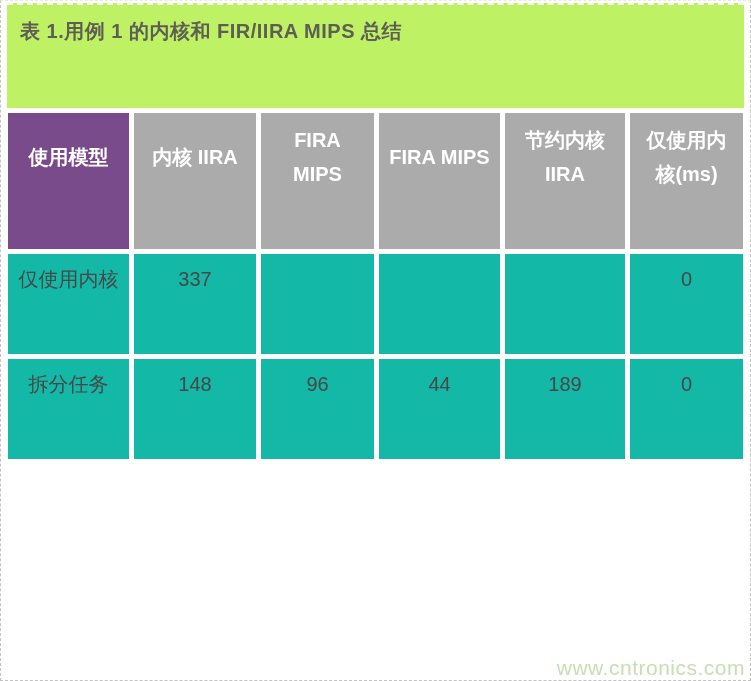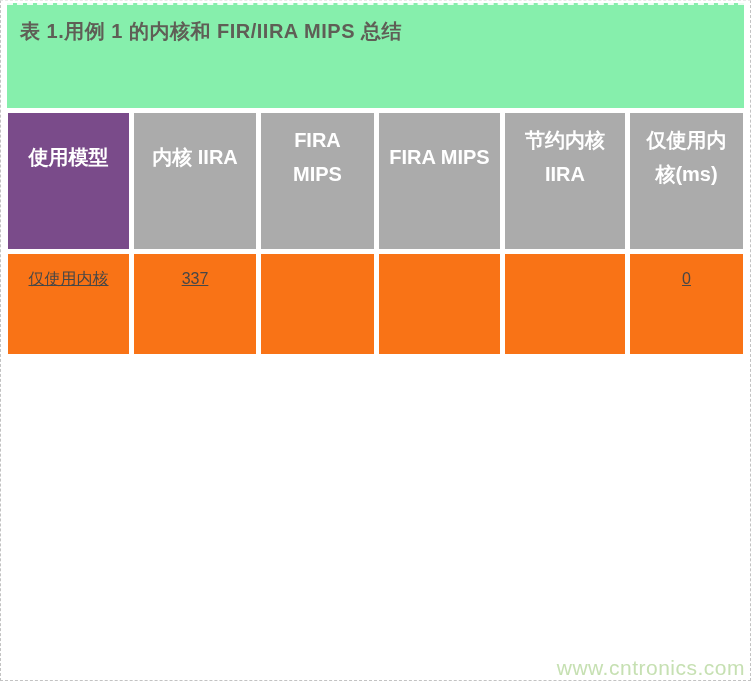--- a/index.html
+++ b/index.html
@@ -13,21 +13,21 @@
     height: 681px;
     background: #ffffff;
     border: 1px dashed #c3c3c3;
     border-top-color: #e8e8e8;
     padding: 2px 2px 0 2px;
     overflow: hidden;
   }
   .title-bar {
     height: 105px;
     margin: 0 4px;
-    background: #86efac;
+    background: #bef264;
     border-top: 2px dashed rgba(255,255,255,0.85);
     color: #5f5e56;
     font-size: 20px;
     font-weight: bold;
     padding: 13px 0 0 13px;
     letter-spacing: 0.5px;
   }
   table.data-table {
     width: 745px;
     border-collapse: separate;
@@ -54,28 +54,27 @@
     line-height: 34px;
     vertical-align: middle;
     padding: 10px 8px 58px 8px;
   }
   th.model-col {
     background: #7a4b8a;
     margin-top: 31px;
   }
   td {
     height: 100px;
-    background: #f97316;
+    background: #14b8a6;
     color: #474747;
-    font-size: 16px;
+    font-size: 20px;
     font-weight: normal;
     line-height: 26px;
     vertical-align: middle;
     padding: 8px 6px 58px 6px;
-    text-decoration: underline;
   }
   tr.last-row td { height: 106px; }
   .watermark {
     position: absolute;
     right: 5px;
     bottom: 0;
     font-size: 21px;
     color: #c6e0b2;
     letter-spacing: 0.5px;
     z-index: 3;
@@ -108,17 +107,25 @@
     </thead>
     <tbody>
       <tr>
         <td>仅使用内核</td>
         <td>337</td>
         <td></td>
         <td></td>
         <td></td>
         <td>0</td>
       </tr>
+      <tr>
+        <td>拆分任务</td>
+        <td>148</td>
+        <td>96</td>
+        <td>44</td>
+        <td>189</td>
+        <td>0</td>
+      </tr>
     </tbody>
   </table>
 
   <div class="watermark">www.cntronics.com</div>
 </div>
 
 </body></html>

